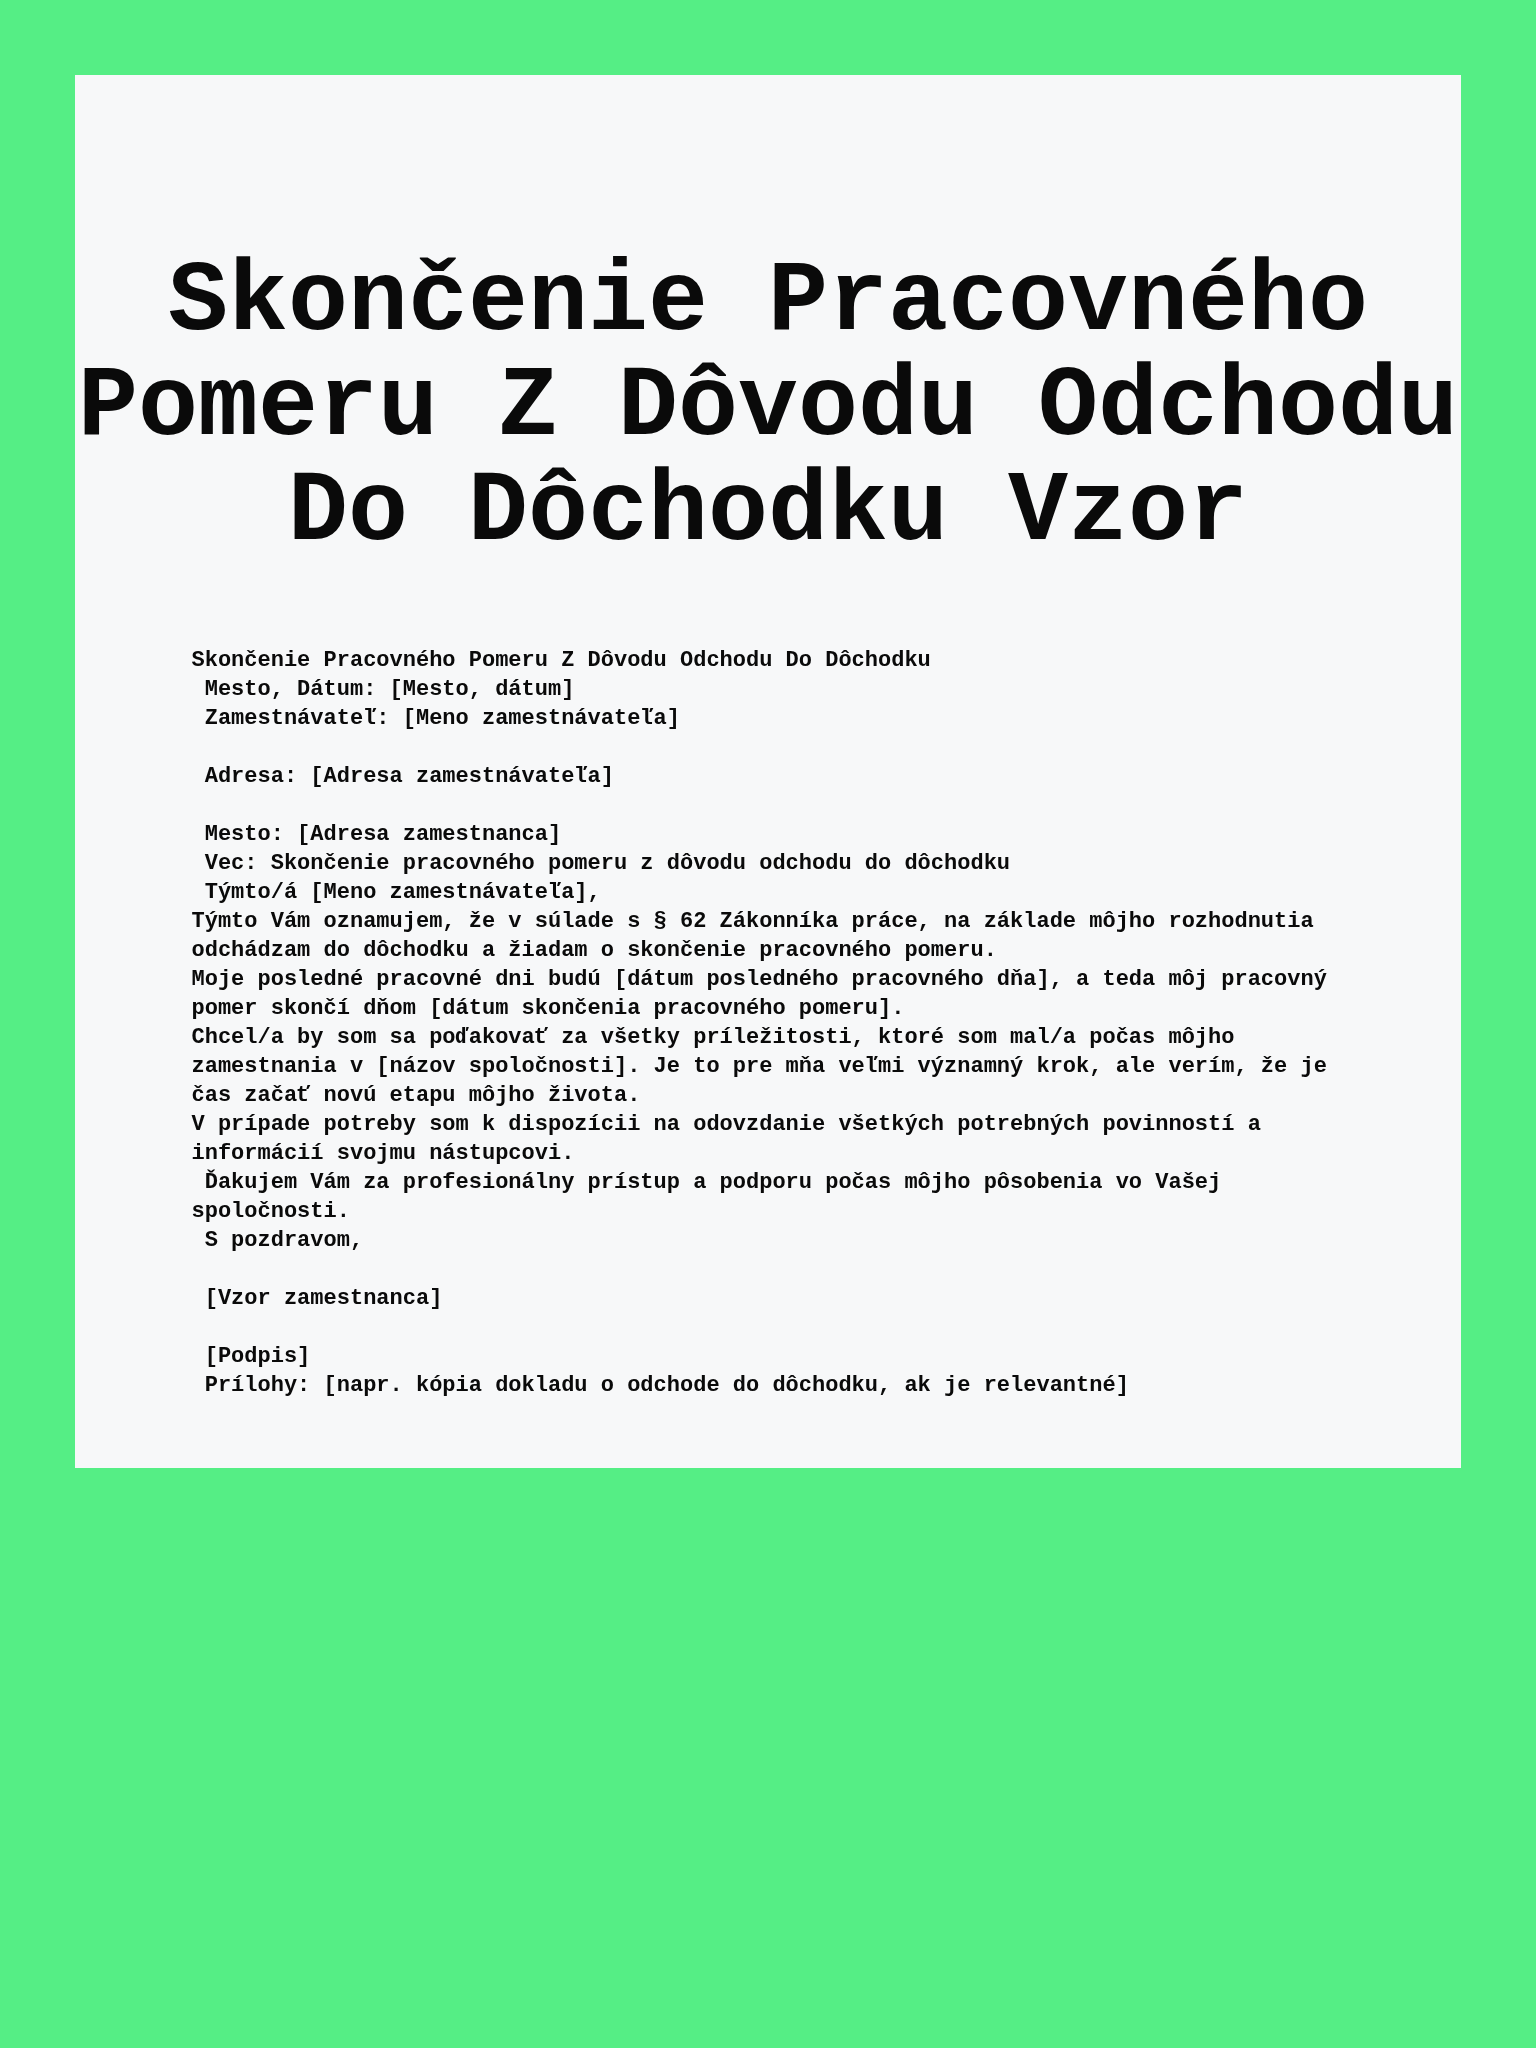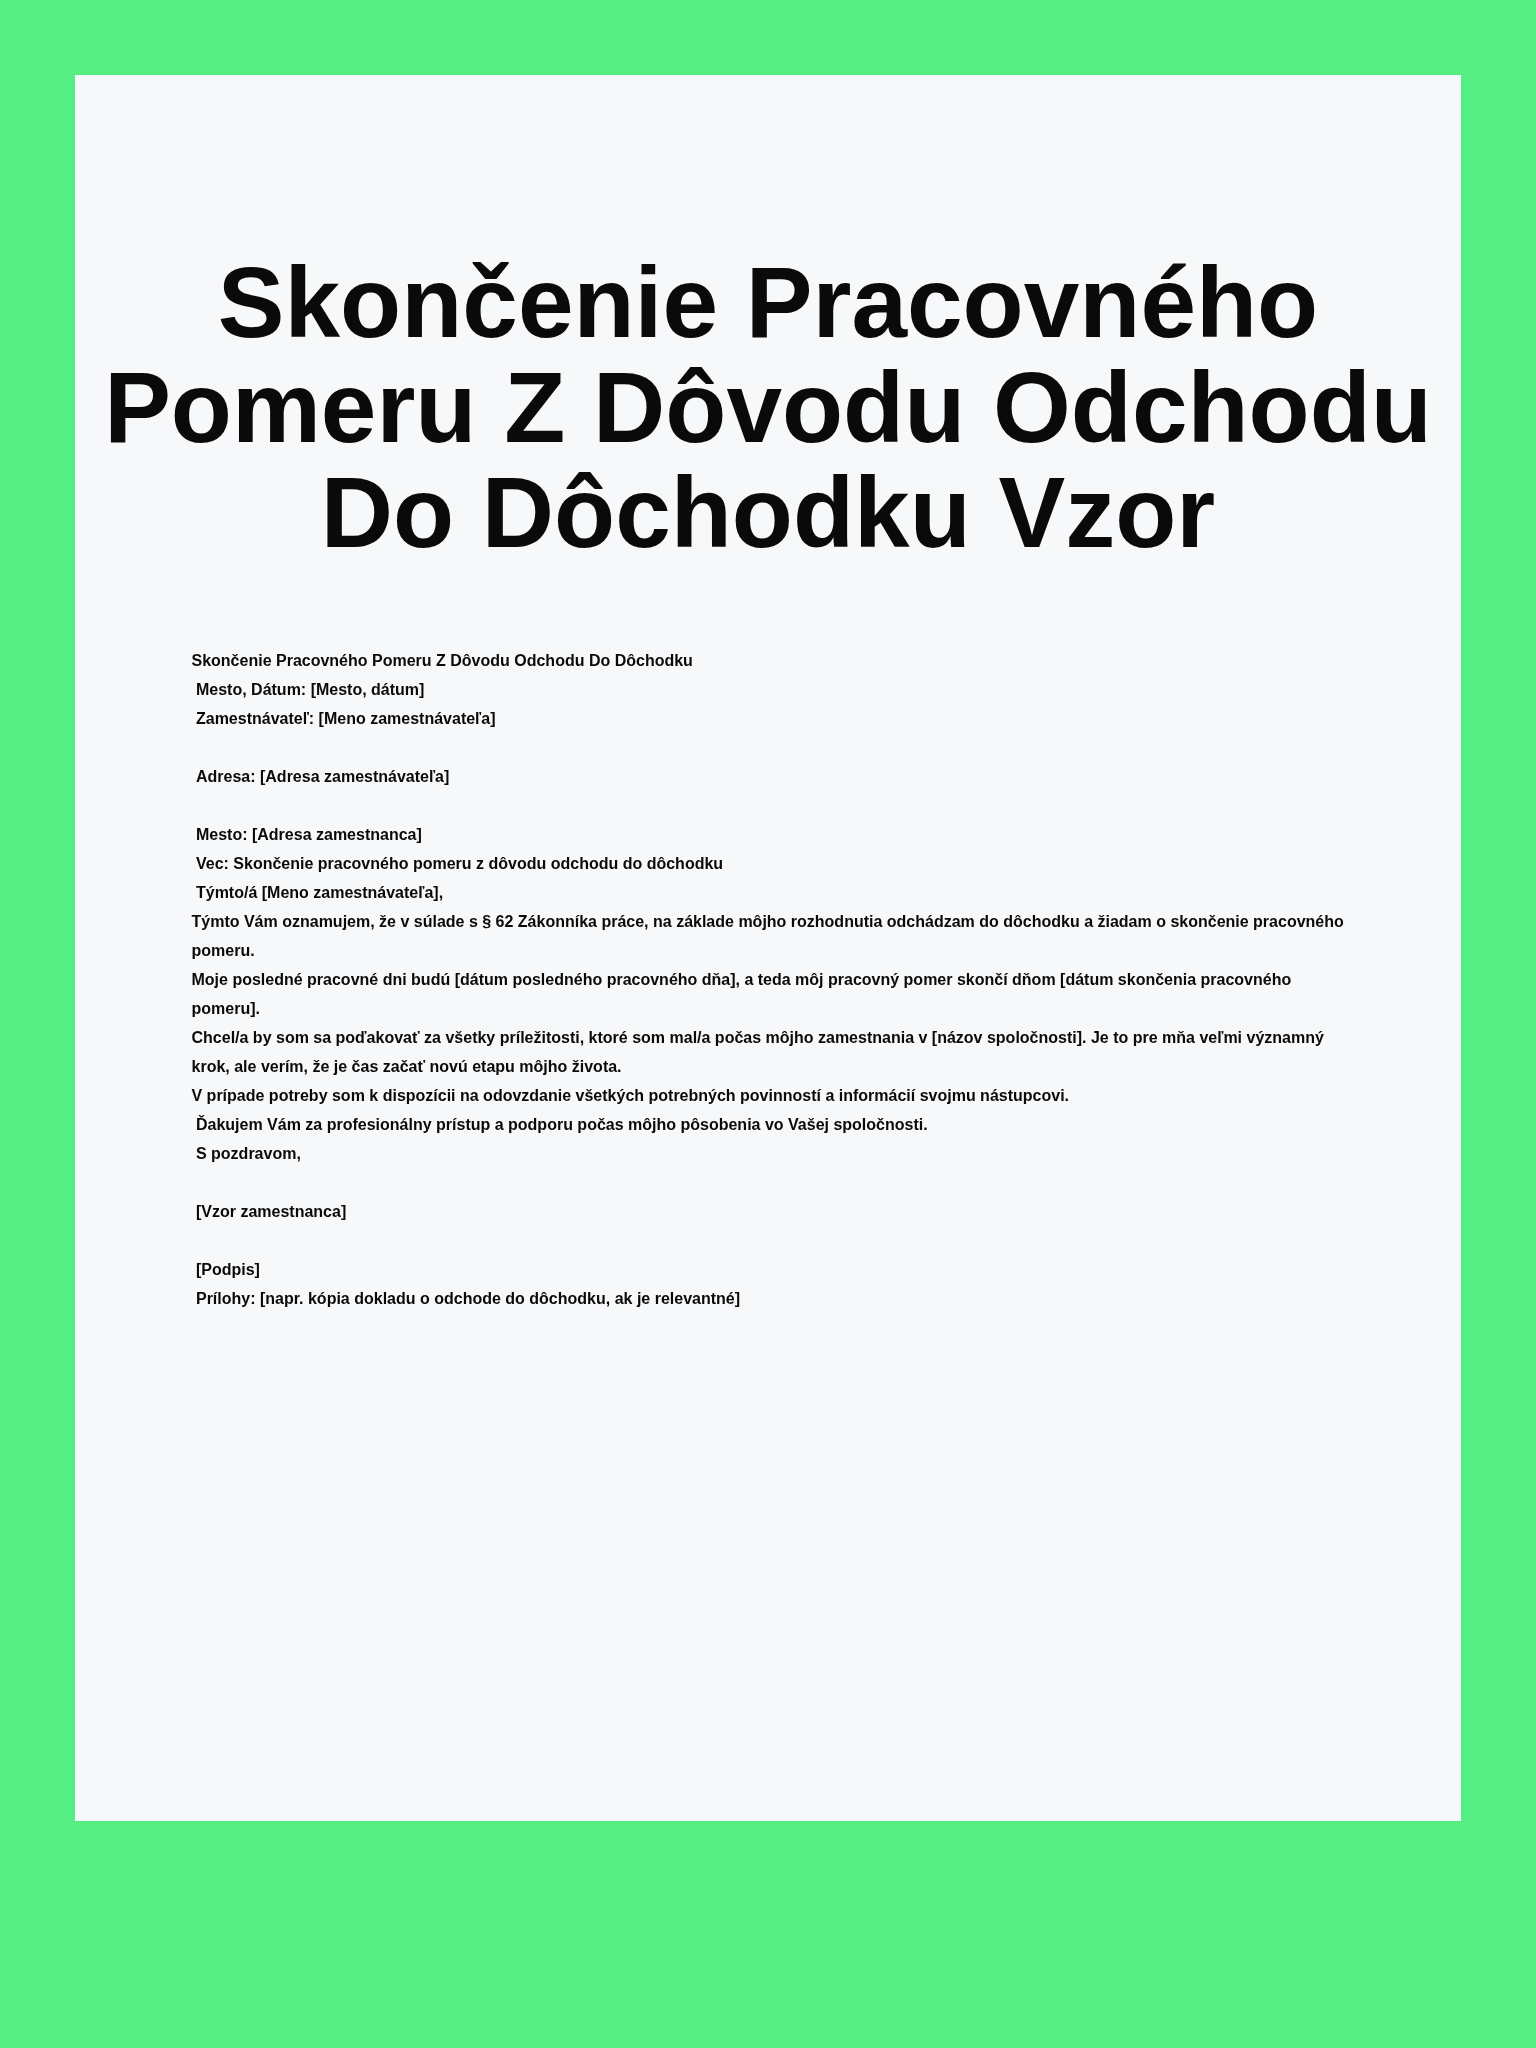--- a/index.html
+++ b/index.html
@@ -3,23 +3,23 @@
 <meta charset="utf-8">
 <style>
   html, body {
     margin: 0;
     padding: 0;
     background: #55EE85;
   }
   .canvas {
     position: relative;
     width: 1536px;
-    height: 1821px;
+    height: 1468px;
     background: #55EE85;
-    font-family: Liberation Sans, sans-serif;
+    font-family: Liberation Mono, monospace;
   }
   .page {
     position: absolute;
     left: 75px;
     top: 75px;
     width: 1386px;
     height: 1898px;
     background: #F7F8F9;
     overflow: hidden;
   }
@@ -28,21 +28,21 @@
     text-align: center;
     font-size: 100px;
     line-height: 1.05;
     font-weight: bold;
     color: #0A0A0A;
     letter-spacing: 0;
   }
   .letter-body {
     width: 1153px;
     margin: 81px auto 0 auto;
-    font-size: 16px;
+    font-size: 22px;
     line-height: 29px;
     font-weight: bold;
     color: #0A0A0A;
   }
   .letter-line {
     white-space: pre-wrap;
     min-height: 29px;
   }
   .copyright {
     position: absolute;

